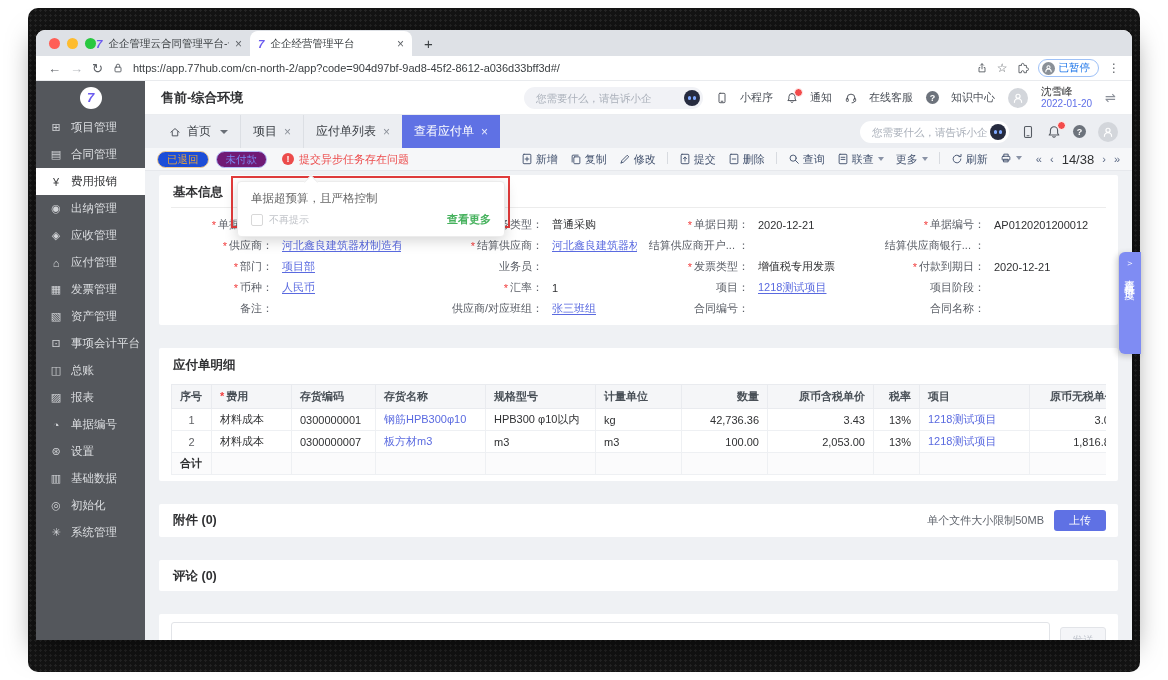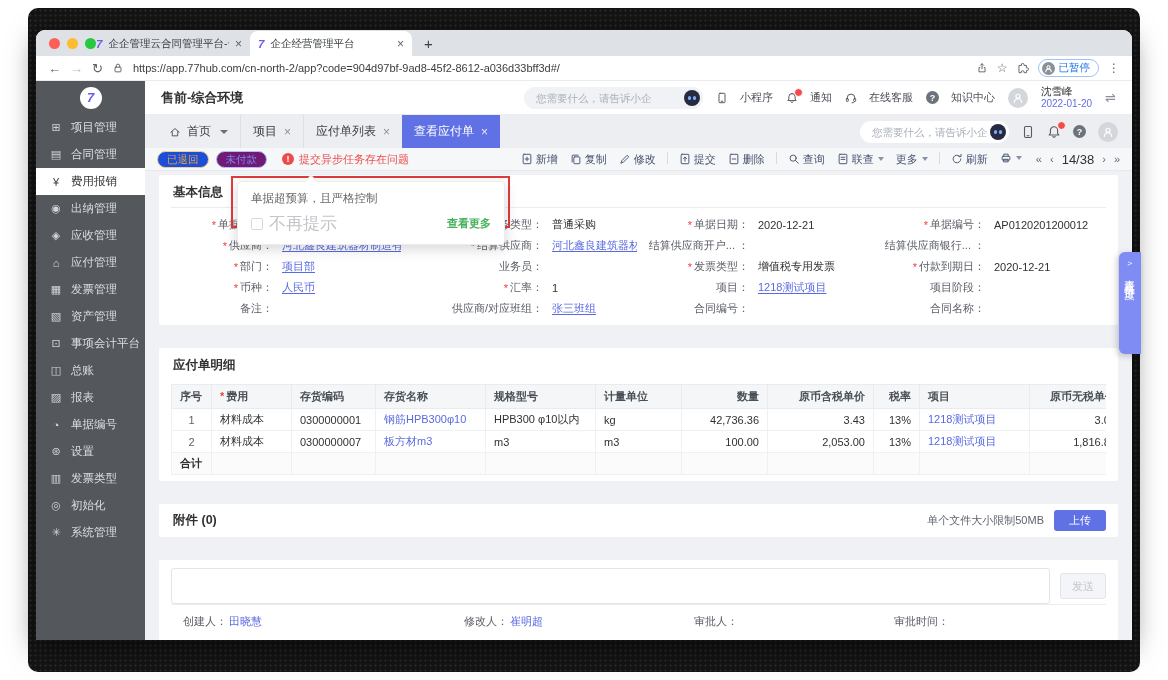--- a/index.html
+++ b/index.html
@@ -102,21 +102,21 @@
   .flabel { justify-content:flex-end; color:#5a5e66; padding-right:4px; }
   .flabel .req { color:#f23c3c; margin-right:2px; }
   .fvalue { color:#303133; padding-left:5px; }
   .fvalue.link { color:#5a6ae0; text-decoration:underline; text-underline-offset:2px; }
 
   .popup { position:absolute; left:78px; top:6px; width:268px; background:#fff; border:1px solid #ececec; border-radius:4px; box-shadow:0 4px 14px rgba(0,0,0,.16); z-index:7; }
   .popup::before { content:""; position:absolute; top:-5px; left:68px; width:9px; height:9px; background:#fff; border-left:1px solid #ececec; border-top:1px solid #ececec; transform:rotate(45deg); }
   .pmsg { font-size:11.5px; color:#666; padding:9px 13px 3px; }
   .prow { display:flex; align-items:center; padding:3px 13px 9px; }
   .pchk { width:12px; height:12px; border:1px solid #d8d8d8; border-radius:2px; margin-right:6px; background:#fff; }
-  .pchk-label { color:#c2c5ca; font-size:17px; }
+  .pchk-label { color:#c2c5ca; font-size:10px; }
   .pmore { margin-left:auto; color:#47b25e; font-size:11px; font-weight:bold; }
   .red-annot { position:absolute; left:72px; top:1px; width:279px; height:52px; border:2px solid #e23b3b; z-index:6; pointer-events:none; }
 
   
   .twrap { overflow:hidden; margin-top:4px; }
   table { border-collapse:collapse; table-layout:fixed; width:953px; font-size:11px; }
   th { background:#f5f6f8; color:#495057; font-weight:bold; text-align:left; padding:4px 8px; border:1px solid #e9ebef; height:22px; white-space:nowrap; overflow:hidden; }
   td { padding:3px 8px; border:1px solid #eef0f3; color:#303133; height:22px; white-space:nowrap; overflow:hidden; }
   th.r, td.r { text-align:right; }
   td.c { text-align:center; color:#606266; }
@@ -255,21 +255,21 @@
           <div class="sitem">
             <span class="si">◔</span>
             <span>单据编号</span>
           </div>
           <div class="sitem">
             <span class="si">⊛</span>
             <span>设置</span>
           </div>
           <div class="sitem">
             <span class="si">▥</span>
-            <span>发票类型</span>
+            <span>基础数据</span>
           </div>
           <div class="sitem">
             <span class="si">◎</span>
             <span>初始化</span>
           </div>
           <div class="sitem">
             <span class="si">✳</span>
             <span>系统管理</span>
           </div>
         </div>
@@ -682,20 +682,23 @@
         </div>
 
         <div class="card" id="card-attach">
           <span class="ctitle" style="padding:0 2px">附件 (0)</span>
           <div class="attach-right">
             <span>单个文件大小限制50MB</span>
             <button class="upload-btn">上传</button>
           </div>
         </div>
 
+        <div class="card">
+          <span class="ctitle" style="padding:0 2px">评论 (0)</span>
+        </div>
 
         <div class="card" id="card-comment">
           <div class="crow">
             <textarea class="cbox" style=""></textarea>
             <button class="send-btn">发送</button>
           </div>
           <div class="cfoot" id="foot-items">
               <span class="fitem"><span>创建人：</span><span class="fv">田晓慧</span></span>
               <span class="fitem"><span>修改人：</span><span class="fv">崔明超</span></span>
               <span class="fitem"><span>审批人：</span><span></span></span>

